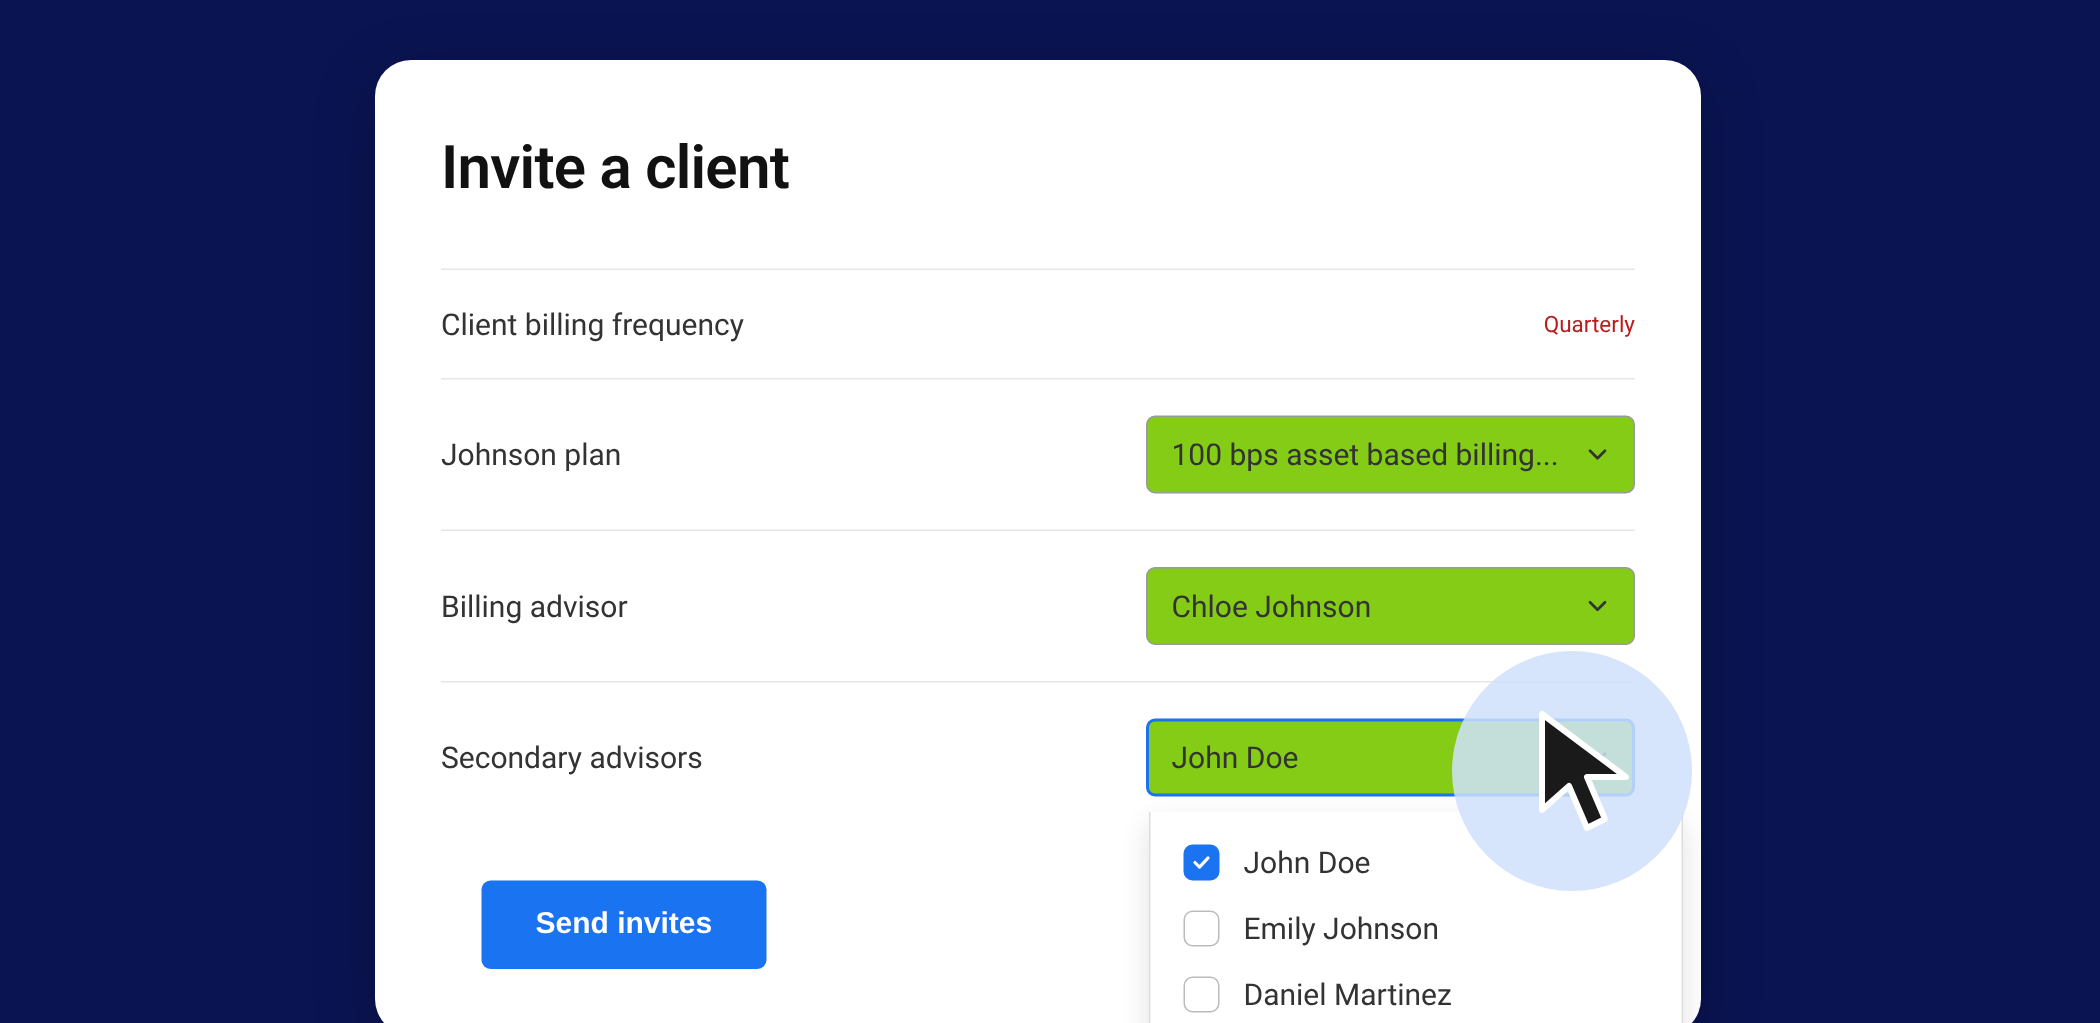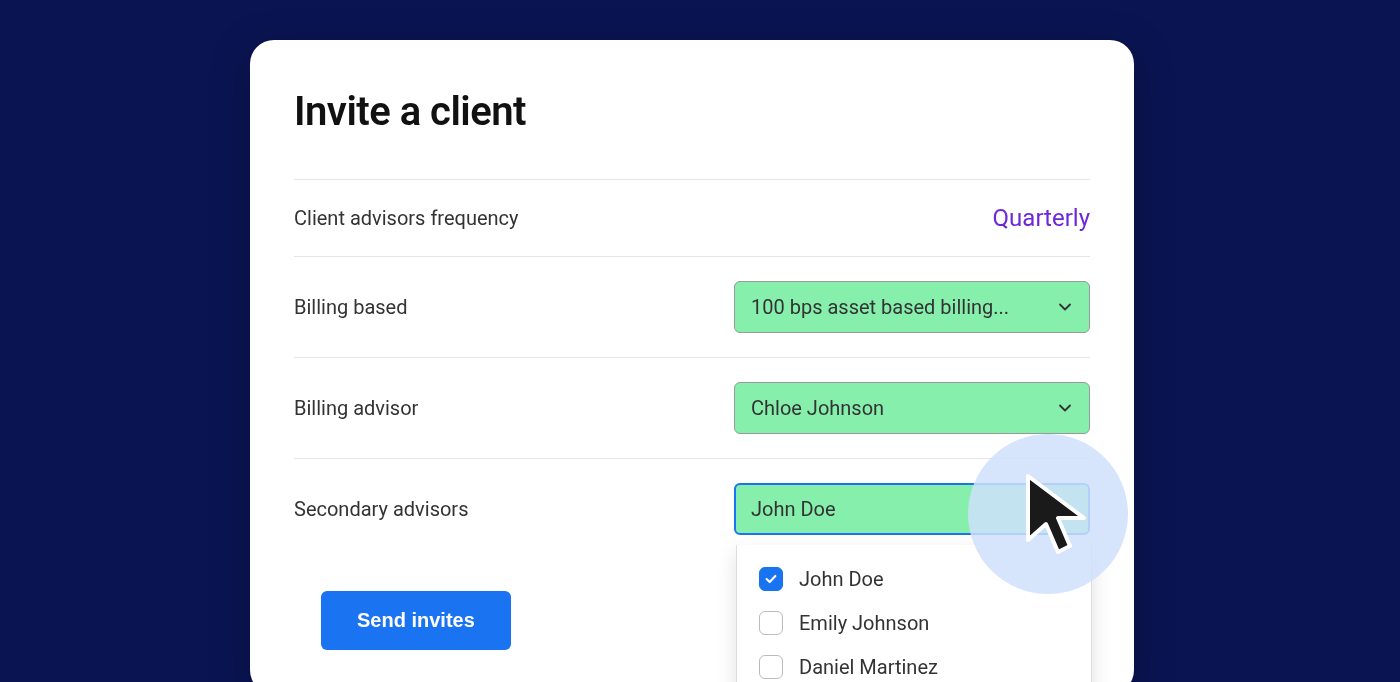--- a/index.html
+++ b/index.html
@@ -33,35 +33,35 @@
     justify-content: space-between;
     padding: 24px 0;
     border-top: 1px solid #e6e6e6;
   }
   .row:last-of-type { border-bottom: 1px solid #e6e6e6; }
   .label {
     font-size: 20px;
     color: #333;
   }
   .value-static {
-    font-size: 24px;
-    color: #6d28d9;
+    font-size: 15px;
+    color: #b91c1c;
   }
   .select {
-    width: 356px;
+    width: 326px;
     height: 52px;
     border: 1px solid #999;
     border-radius: 6px;
     display: flex;
     align-items: center;
     justify-content: space-between;
     padding: 0 16px;
     font-size: 20px;
     color: #333;
-    background: #86efac;
+    background: #84cc16;
     cursor: pointer;
     position: relative;
   }
   .select.active {
     border: 2px solid #1a73f0;
     padding: 0 15px;
   }
   .select-text {
     white-space: nowrap;
     overflow: hidden;
@@ -143,26 +143,26 @@
     pointer-events: none;
   }
 </style>
 </head>
 <body>
 
 <div class="card">
   <h1 class="title">Invite a client</h1>
 
   <div class="row">
-    <div class="label">Client advisors frequency</div>
+    <div class="label">Client billing frequency</div>
     <div class="value-static">Quarterly</div>
   </div>
 
   <div class="row">
-    <div class="label">Billing based</div>
+    <div class="label">Johnson plan</div>
     <div class="select">
       <span class="select-text">100 bps asset based billing...</span>
       <span class="chevron">
         <svg viewBox="0 0 16 16" width="16" height="16">
             <path d="M3 5.5 L8 10.5 L13 5.5" fill="none" stroke="#333" stroke-width="1.8" stroke-linecap="round" stroke-linejoin="round"></path>
           </svg>
       </span>
     </div>
   </div>
 

